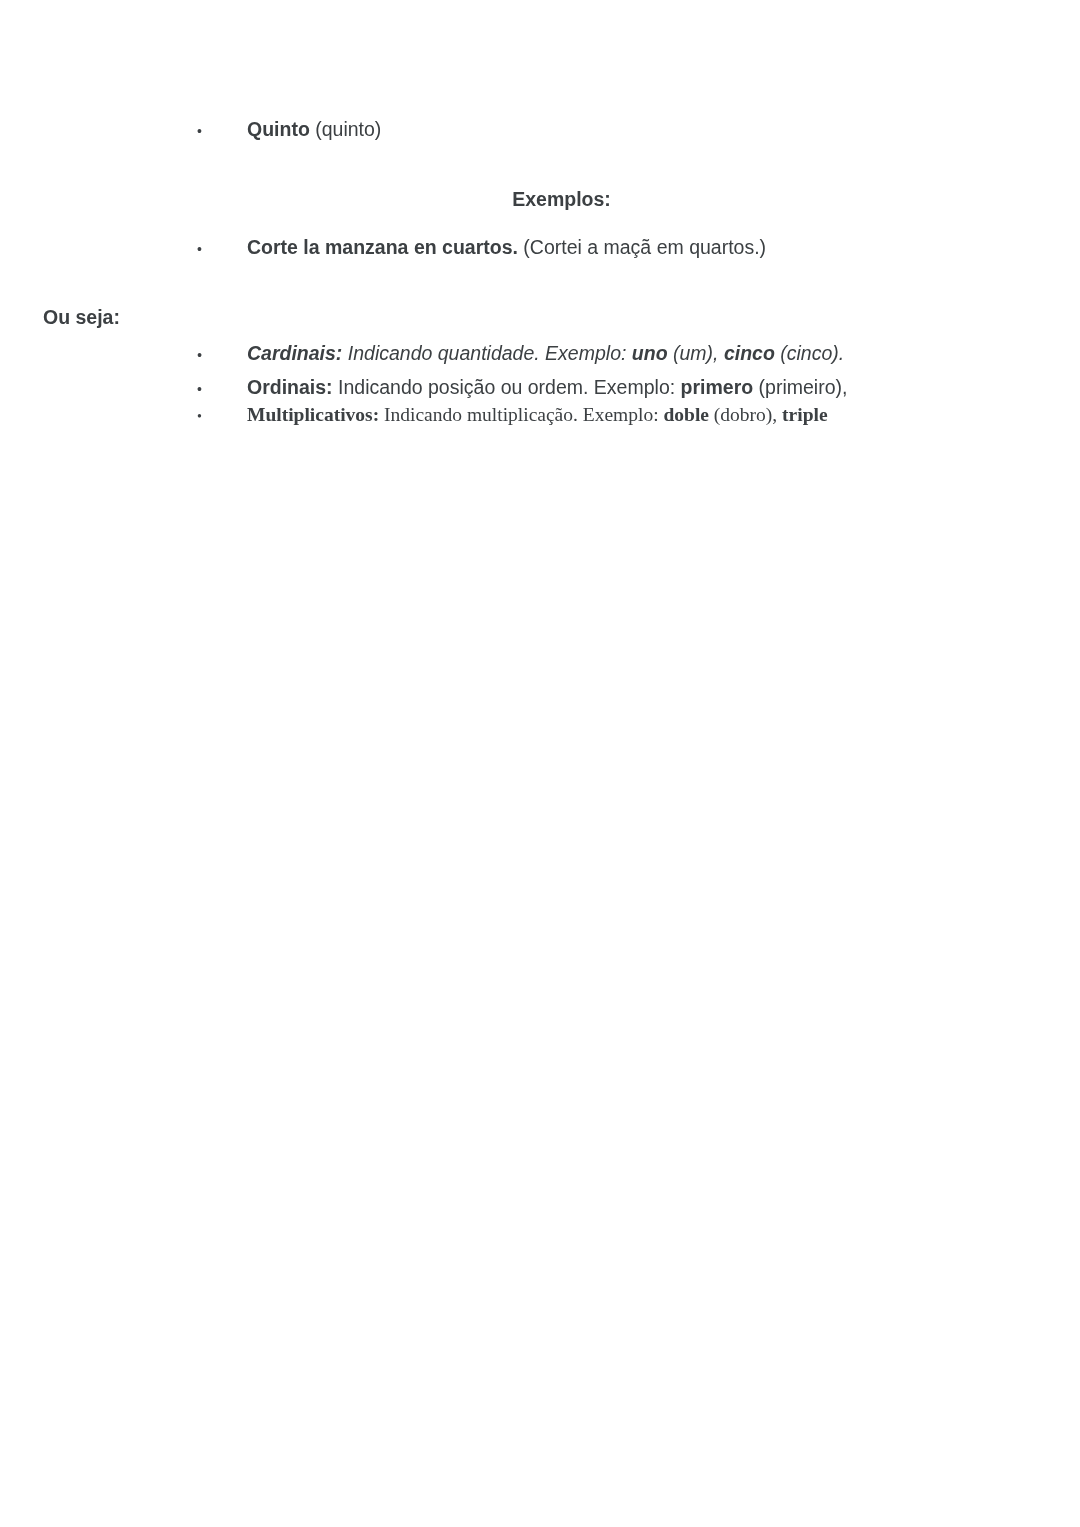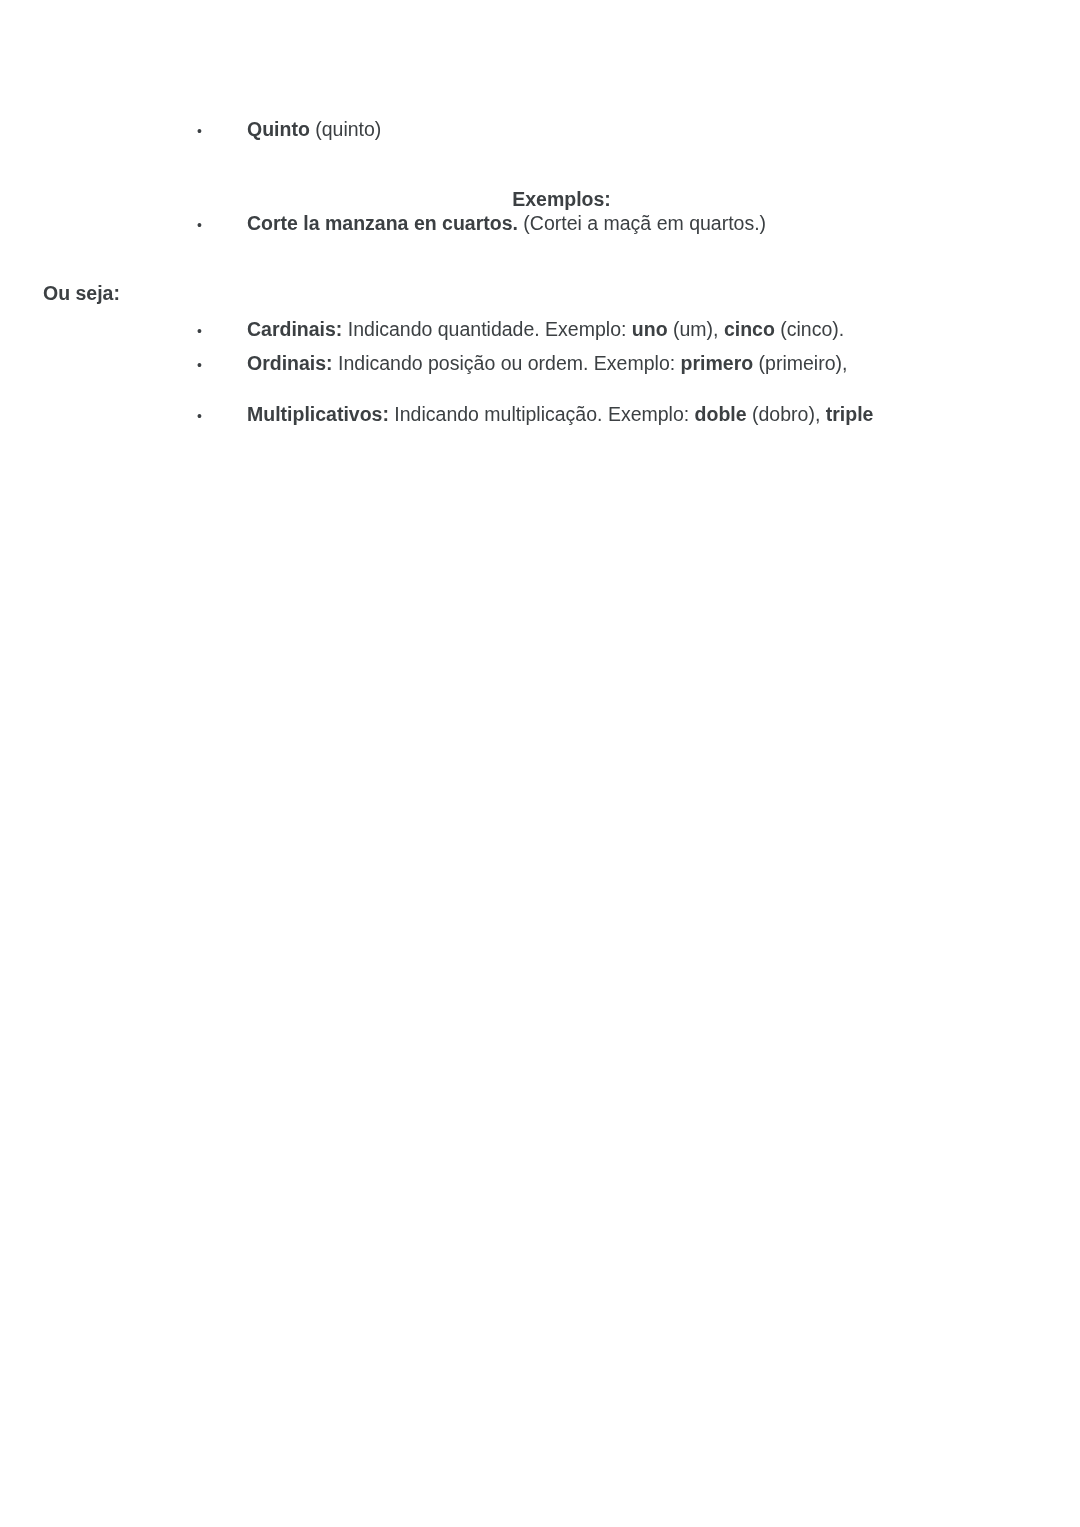--- a/index.html
+++ b/index.html
@@ -40,26 +40,26 @@
     width: 75px;
     padding-left: 25px;
     box-sizing: border-box;
     font-size: 14px;
     color: #3c4043;
   }
   
   .m-quinto   { margin-top: 118px; }
   .m-exemplos { margin-top: 45px; text-align: center; }
   .m-comi     { margin-top: 8px;  }
-  .m-corte    { margin-top: 1px;  }
+  .m-corte    { margin-top: 25px;  }
   .m-ouseja   { margin-top: 45px; }
-  .m-cardin   { margin-top: 13px; }
+  .m-cardin   { margin-top: 13px; font-style: italic; }
   .m-ordin    { margin-top: 9px;  }
   .m-segundo  { margin-top: 10px; }
-  .m-multi    { margin-top: 26px; }
+  .m-multi    { margin-top: 2px; font-family: Liberation Serif, serif; }
   .m-triplo   { margin-top: 10px; }
   .m-fracio   { margin-top: 11px; }
 </style>
 </head>
 <body>
 
 <main class="page">
 
   <div class="line li m-quinto"><span class="marker">•</span><span class="b">Quinto</span><span> (quinto)</span></div>
 

